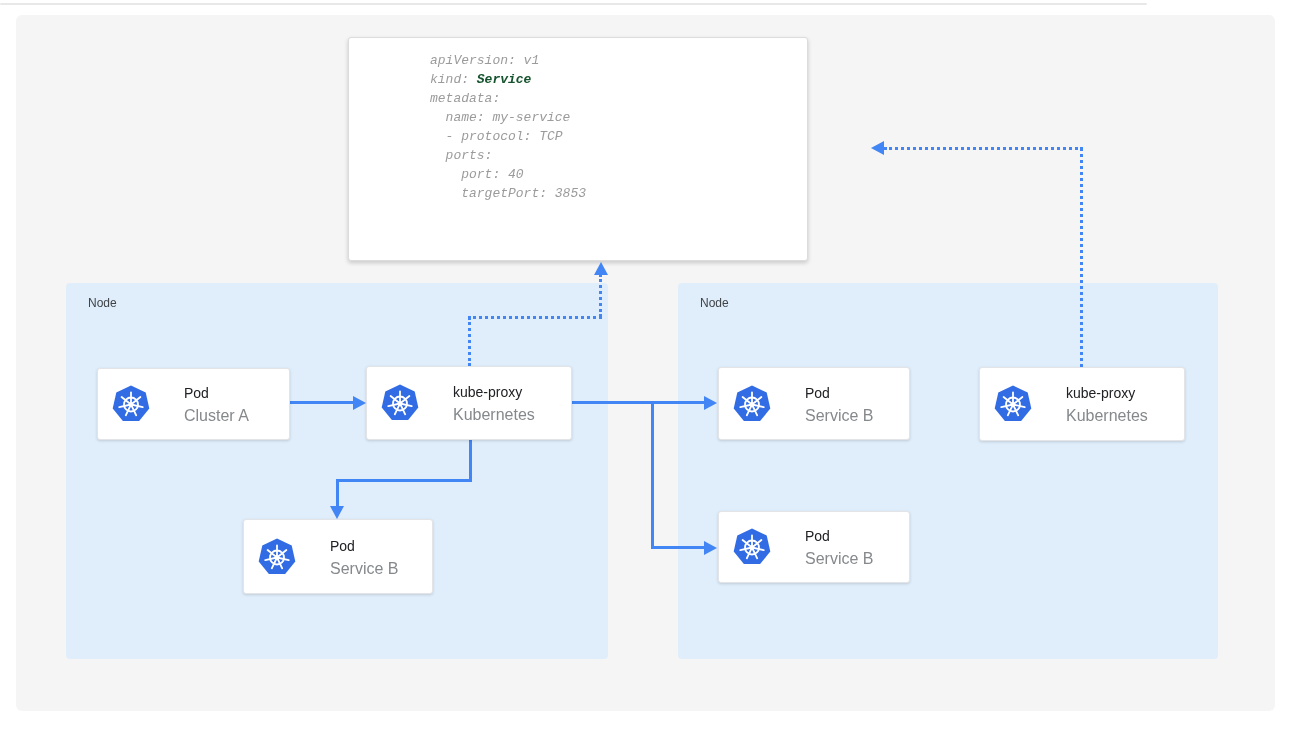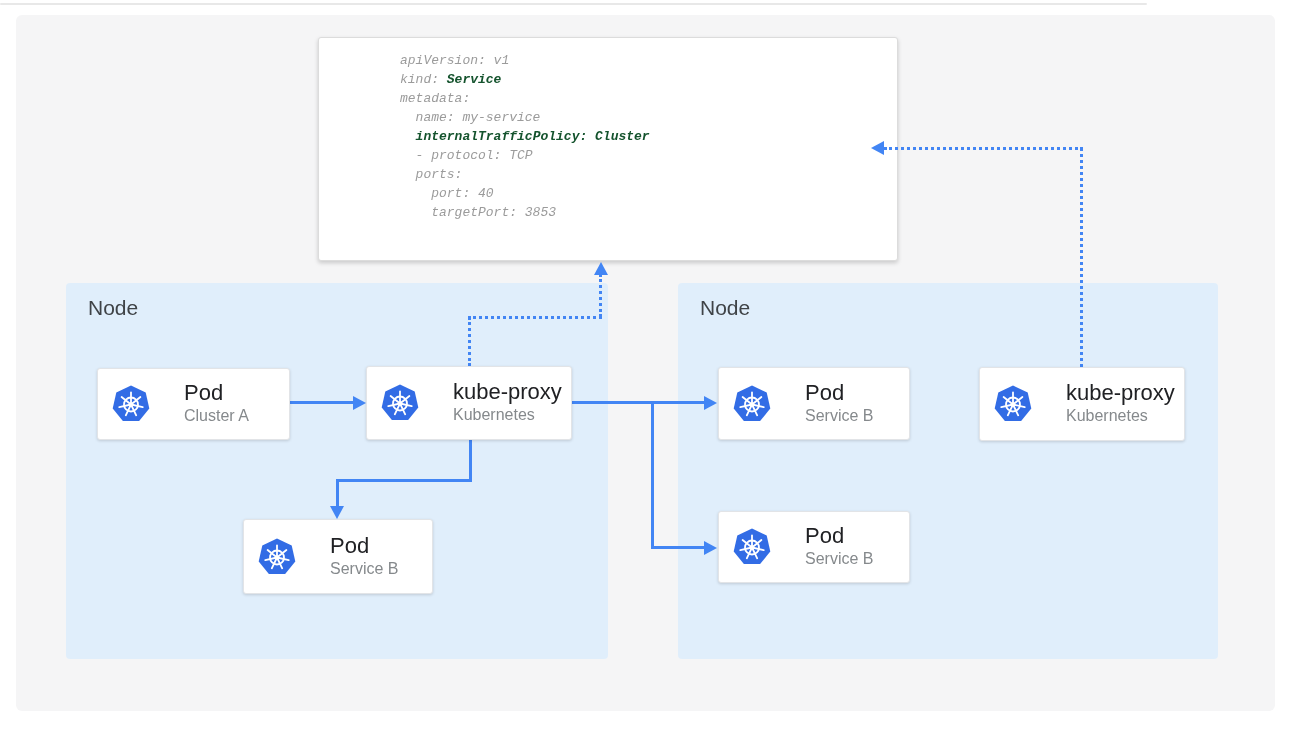--- a/index.html
+++ b/index.html
@@ -5,46 +5,46 @@
   html,body{margin:0;padding:0;background:#ffffff;}
   .canvas{
     position:relative;width:1296px;height:729px;overflow:hidden;
     font-family:"Liberation Sans", sans-serif;background:#ffffff;
   }
   .top-rule{position:absolute;left:0;top:3px;width:1147px;height:2px;background:#e8e8e8;border-radius:2px;}
   .stage{position:absolute;left:16px;top:15px;width:1259px;height:696px;background:#f5f5f6;border-radius:6px;}
 
   
   .yaml-box{
-    position:absolute;left:318px;top:37px;width:580px;height:224px;box-sizing:border-box;
+    position:absolute;left:348px;top:37px;width:460px;height:224px;box-sizing:border-box;
     background:#ffffff;border:1px solid #dcdcdc;border-radius:3px;
     box-shadow:0 2px 4px rgba(0,0,0,0.18);
     padding:13px 0 0 81px;
   }
   .code-line{
     font-family:"Liberation Mono", monospace;font-style:italic;
     font-size:13px;line-height:19px;color:#9b9b9b;white-space:pre;
   }
   .code-line .b{font-weight:bold;color:#14532d;}
 
   
   .node{position:absolute;background:#e0eefb;border-radius:4px;}
   .node-left{left:66px;top:283px;width:542px;height:376px;}
   .node-right{left:678px;top:283px;width:540px;height:376px;}
-  .node-label{position:absolute;left:22px;top:13px;font-size:21px;color:#3f4347;}
+  .node-label{position:absolute;left:22px;top:13px;font-size:12px;color:#3f4347;}
 
   
   .card{
     position:absolute;background:#ffffff;border:1px solid #e2e4e7;border-radius:3px;
     box-shadow:0 1px 3px rgba(0,0,0,0.15);
     display:flex;align-items:center;box-sizing:border-box;
   }
   .card .icon-wrap{margin-left:13px;width:40px;height:40px;flex:0 0 auto;}
   .card .txt{margin-left:33px;}
-  .card .title{font-size:22px;line-height:24px;color:#202124;}
+  .card .title{font-size:14px;line-height:24px;color:#202124;}
   .card .subtitle{font-size:16px;line-height:22px;color:#85898c;}
   .card-pod-a{left:97px;top:368px;width:193px;height:72px;}
   .card-kp-left{left:366px;top:366px;width:206px;height:74px;}
   .card-pod-b1{left:243px;top:519px;width:190px;height:75px;}
   .card-pod-b2{left:718px;top:367px;width:192px;height:73px;}
   .card-pod-b3{left:718px;top:511px;width:192px;height:72px;}
   .card-kp-right{left:979px;top:367px;width:206px;height:74px;}
 
   
   .hline{position:absolute;height:3px;background:#4285f4;}
@@ -63,21 +63,20 @@
 <div class="canvas">
 
   <div class="top-rule"></div>
   <div class="stage"></div>
 
   <div class="yaml-box">
     <div class="code-line"><span>apiVersion: v1</span><span class="b"></span></div>
     <div class="code-line"><span>kind: </span><span class="b">Service</span></div>
     <div class="code-line"><span>metadata:</span><span class="b"></span></div>
     <div class="code-line"><span>  name: my-service</span><span class="b"></span></div>
-    <div class="code-line"><span>  </span><span class="b">internalTrafficPolicy: Cluster</span></div>
     <div class="code-line"><span>  - protocol: TCP</span><span class="b"></span></div>
     <div class="code-line"><span>  ports:</span><span class="b"></span></div>
     <div class="code-line"><span>    port: 40</span><span class="b"></span></div>
     <div class="code-line"><span>    targetPort: 3853</span><span class="b"></span></div>
   </div>
 
   <div class="node node-left">
     <div class="node-label">Node</div>
   </div>
   <div class="node node-right">

